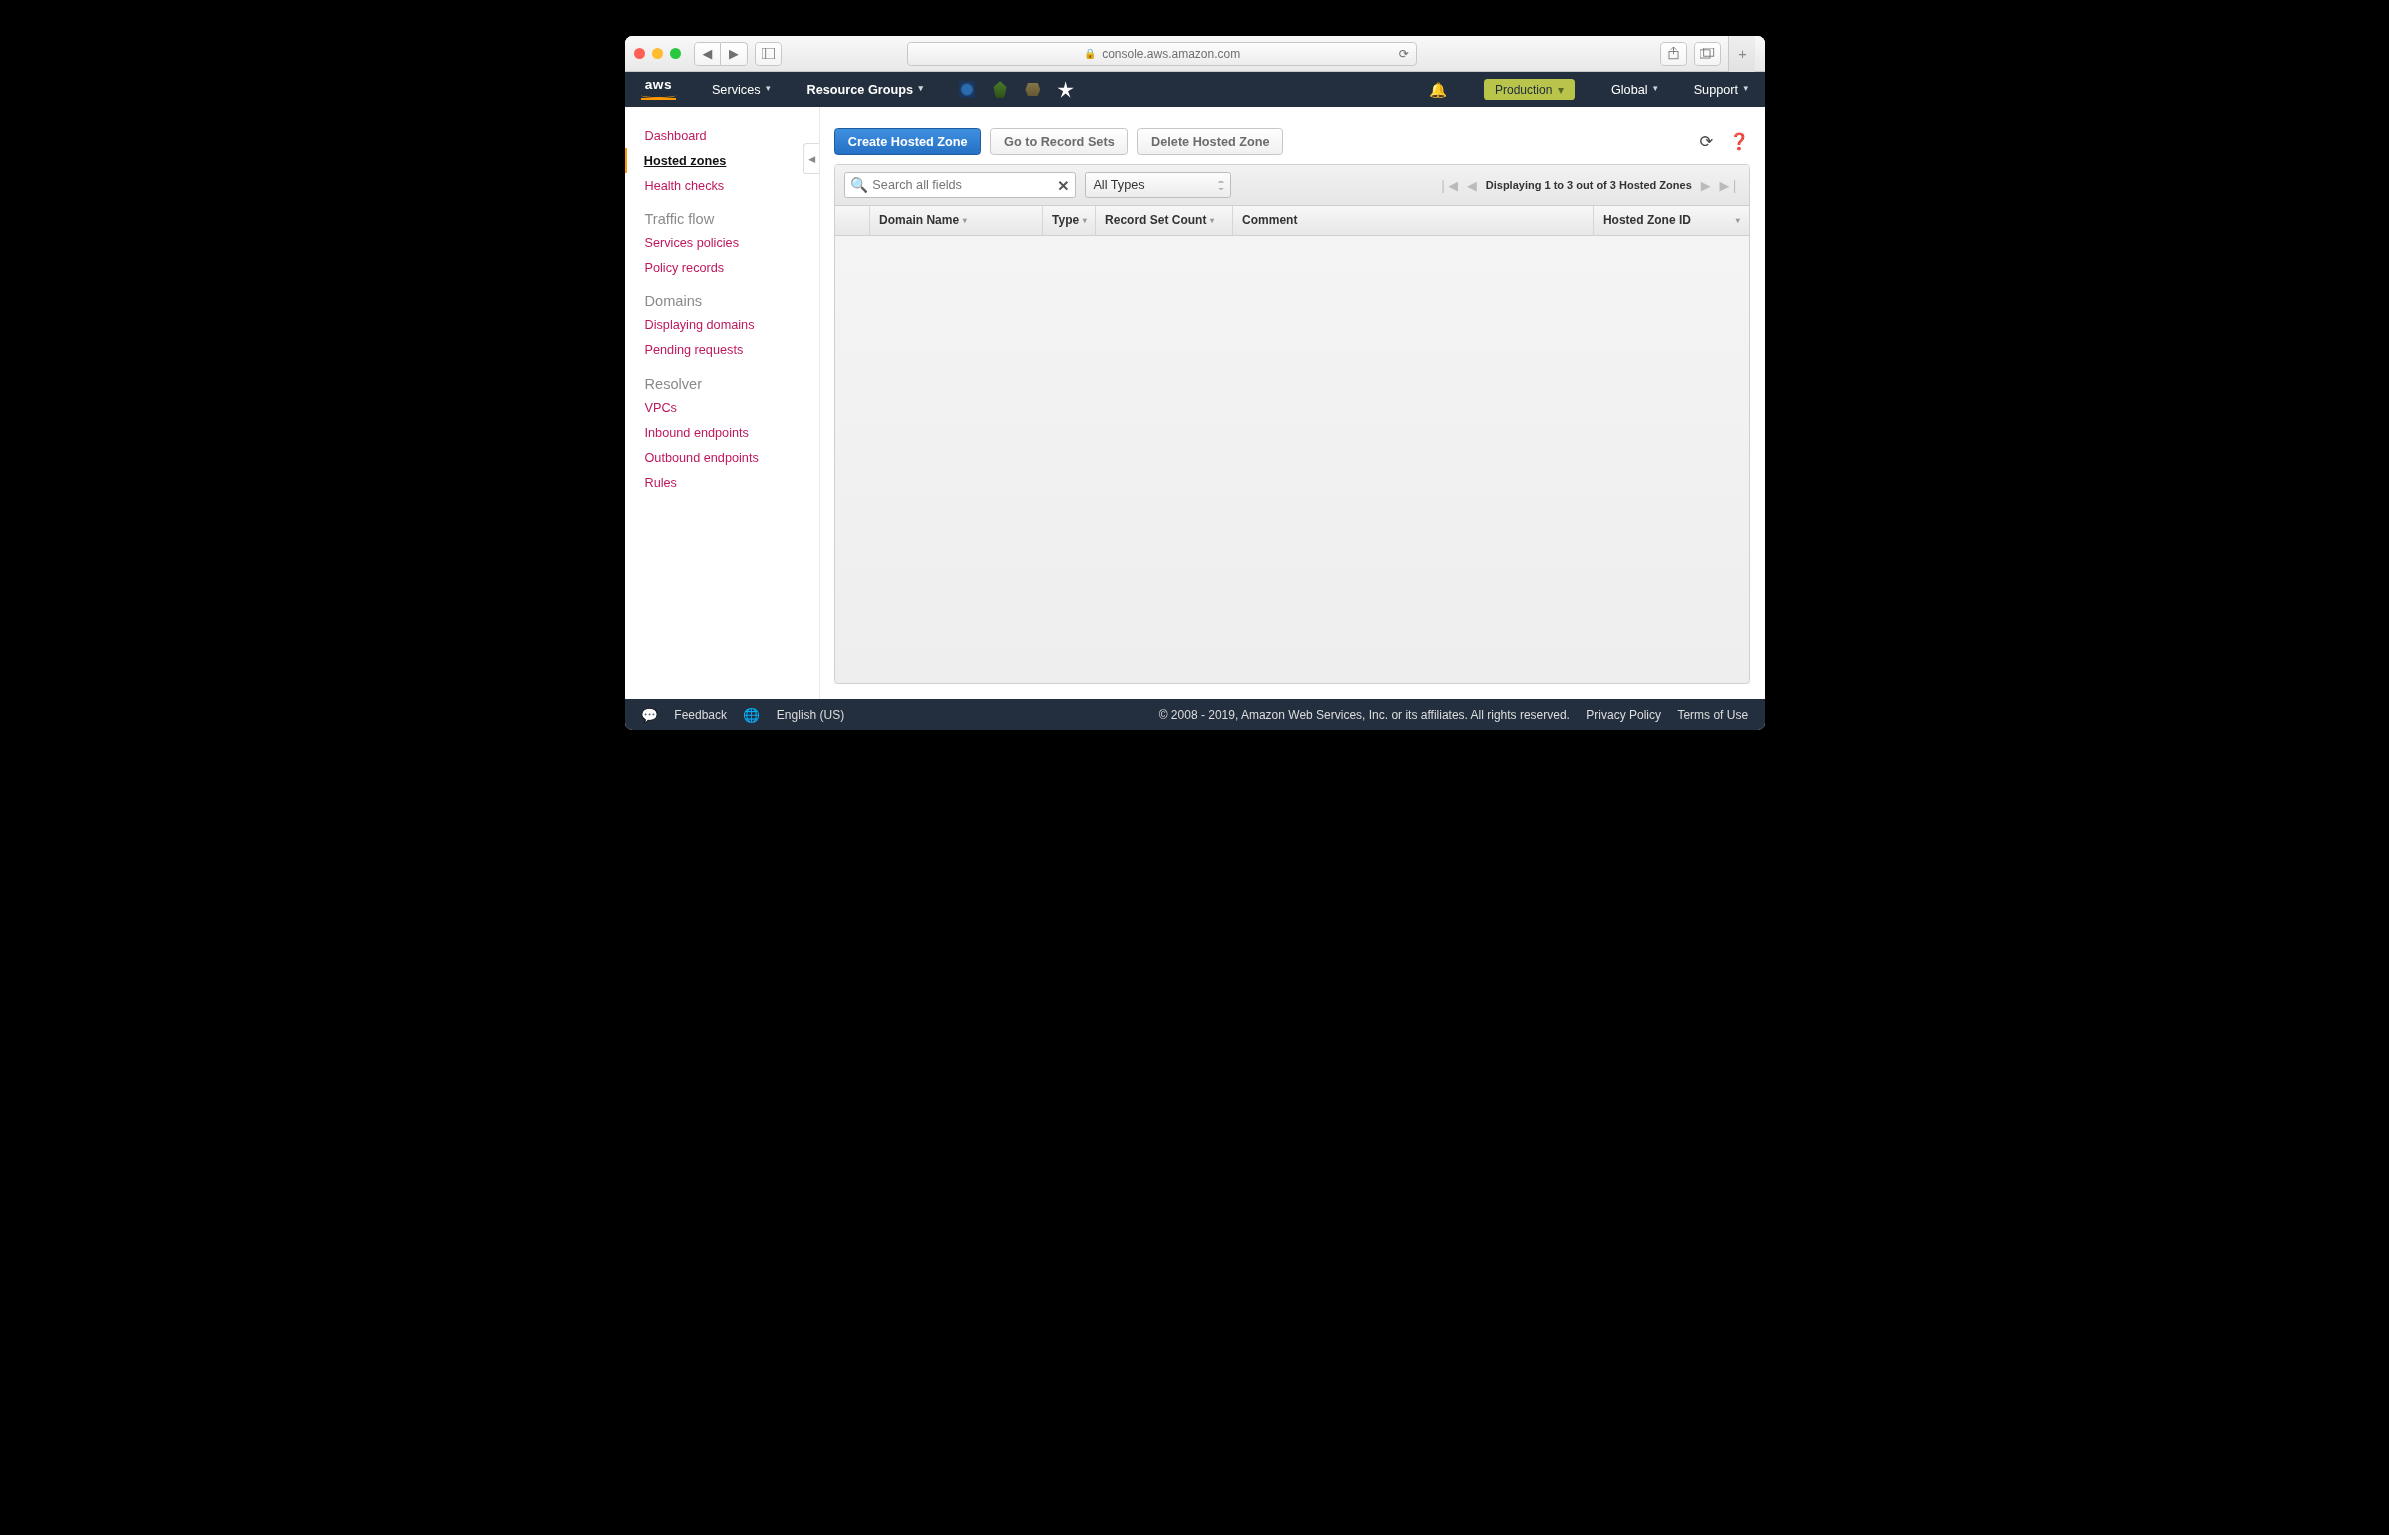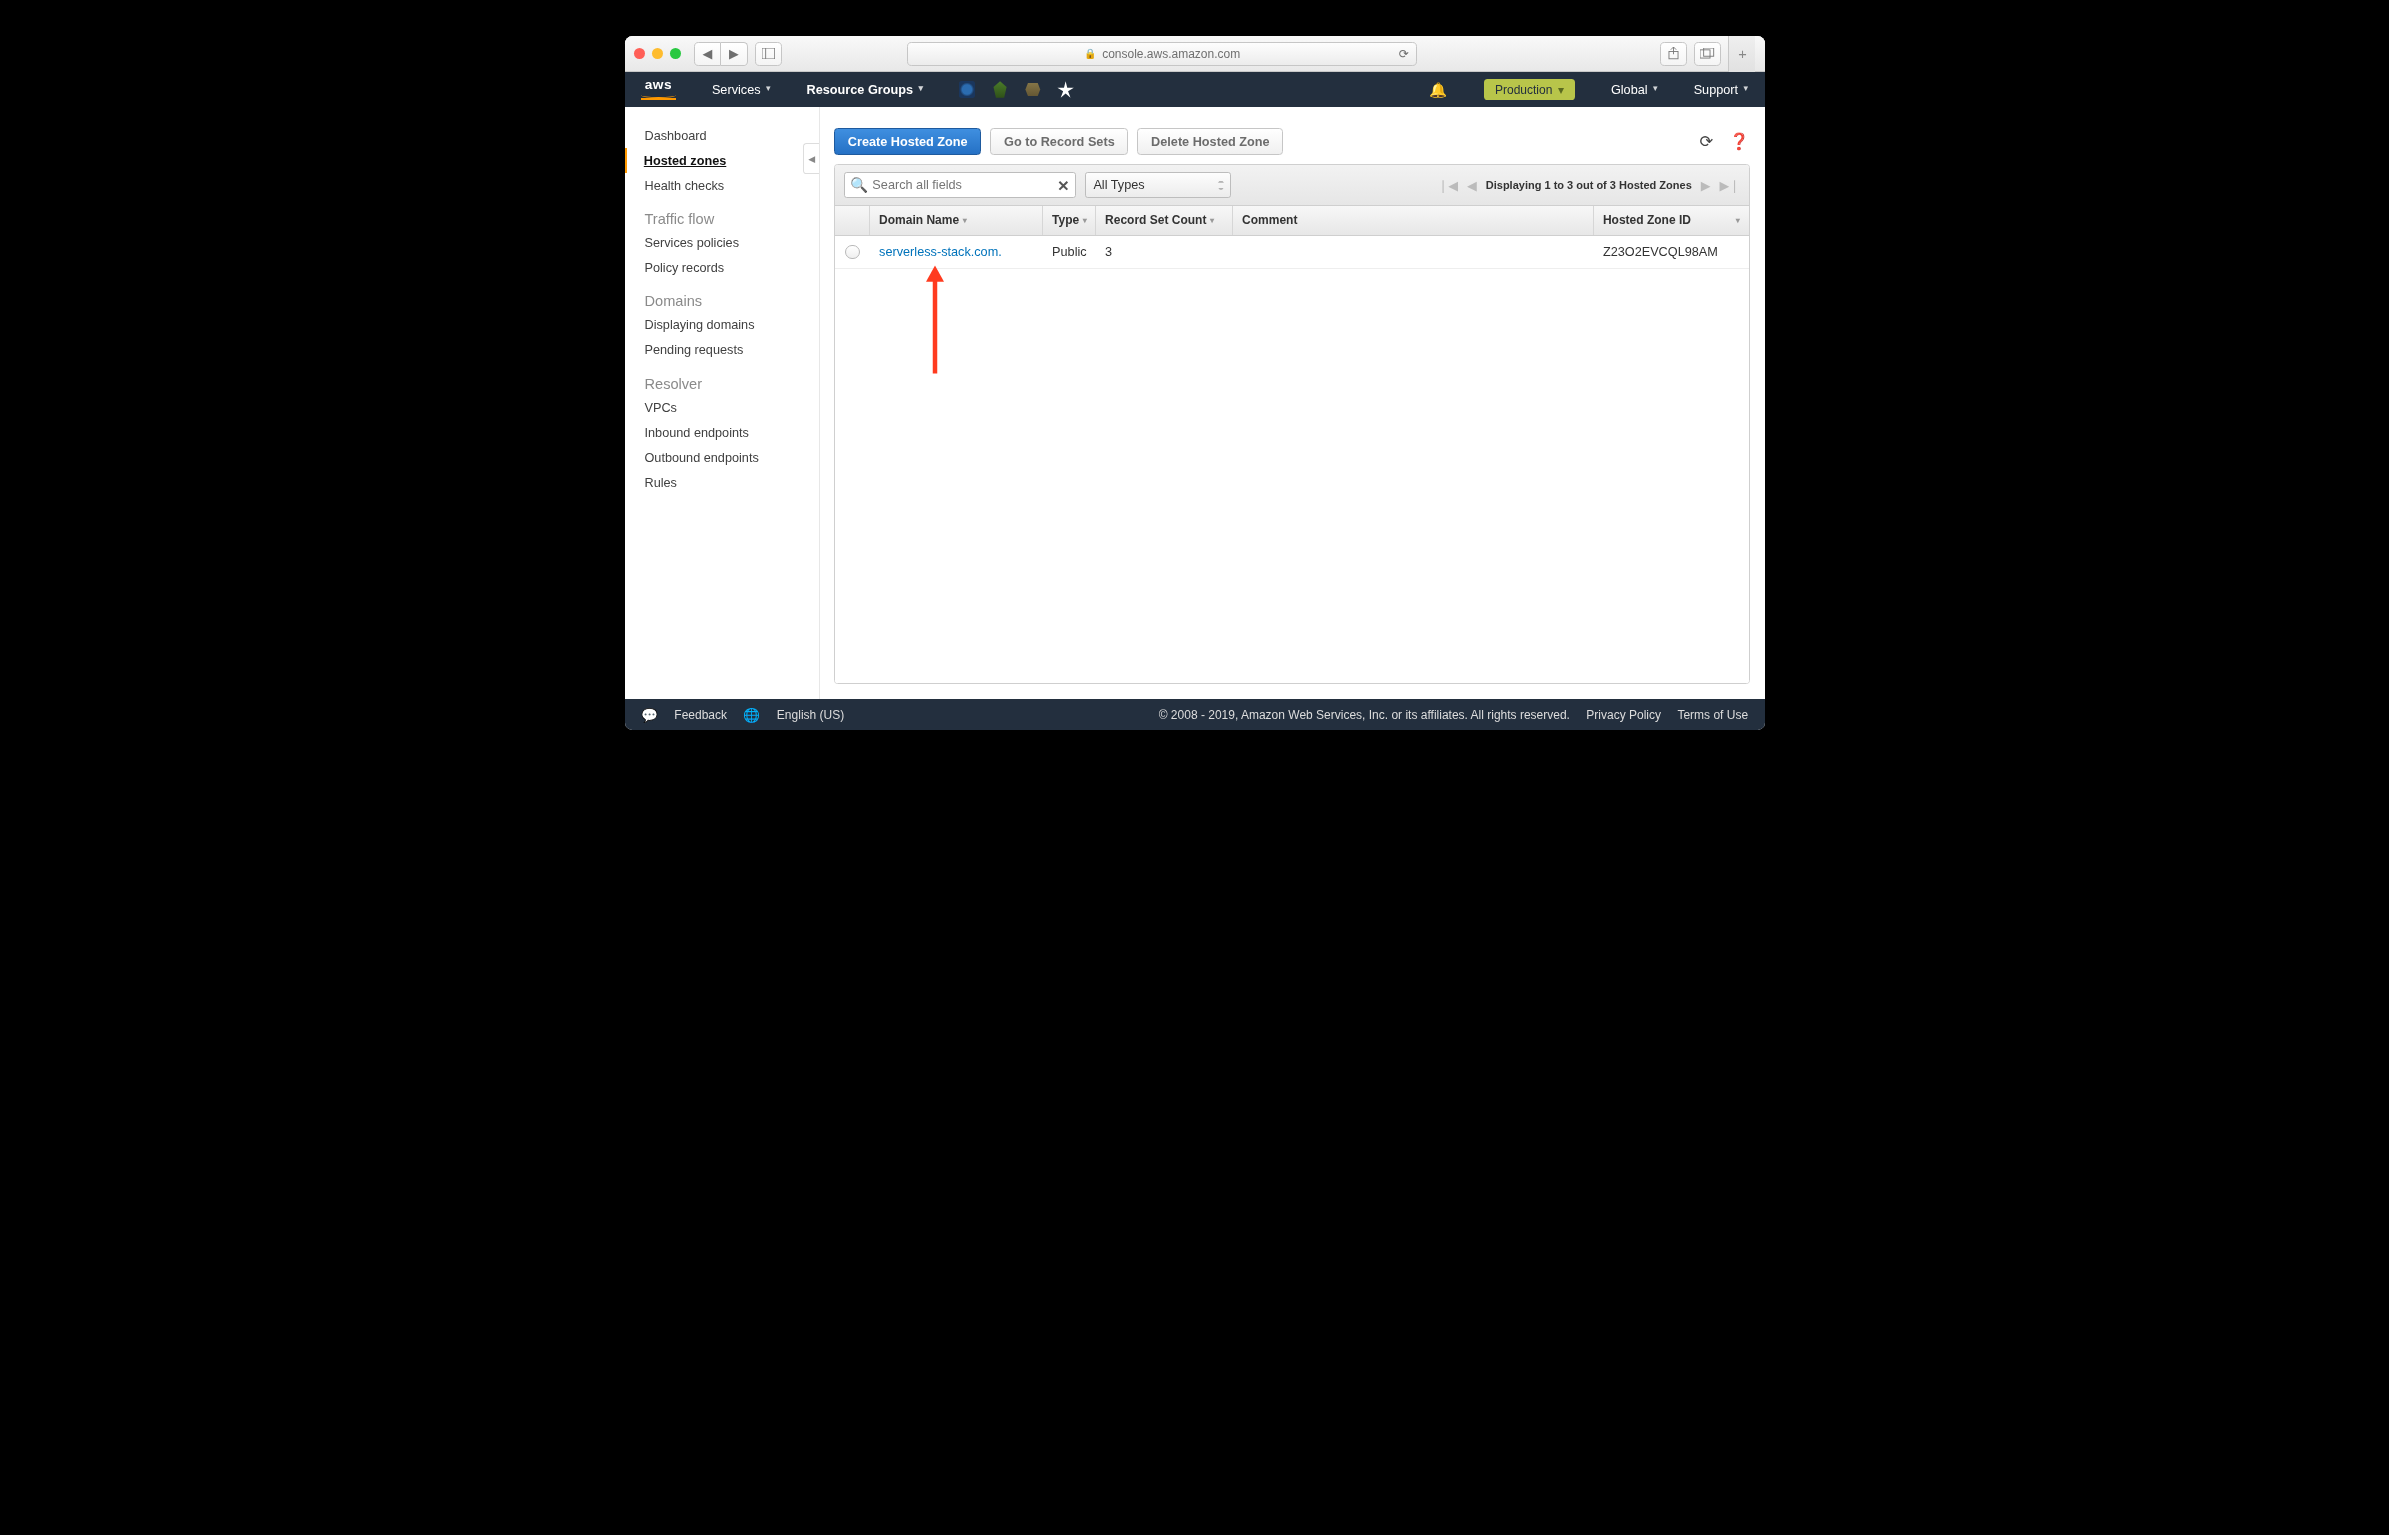--- a/index.html
+++ b/index.html
@@ -78,21 +78,21 @@
     display:flex;align-items:center;gap:5.5px;font-size:12px;
   }
   .env-pill .caret{color:#5a6a1f;}
 
   
   .aws-body{display:flex; background:#fff; min-height:592px; position:relative;}
   .sidebar{
     width:195px; padding:16.4px 0 16.4px 0; font-size:12.7px; color:#555;
     border-right:0.9px solid #e7e7e7; position:relative;
   }
-  .sb-item{padding:5.5px 20px; cursor:pointer; color:#404040;}
+  .sb-item{padding:5.5px 20px; cursor:pointer; color:#be185d;}
   .sb-item.active{font-weight:bold; color:#111; border-left:2.7px solid #ff9900; padding-left:17.3px;text-decoration:underline;}
   .sb-heading{padding:12.7px 20px 3.6px; color:#8a8a8a; font-size:14.6px;}
   .sb-collapse{
     position:absolute; right:-0.9px; top:36px; width:16.4px;height:31px;
     background:#fff;border:0.9px solid #ddd;border-right:0;border-radius:3.6px 0 0 3.6px;
     display:flex;align-items:center;justify-content:center;color:#888;font-size:9px;
   }
 
   .main{flex:1; padding:11px 14.6px 14.6px; background:#fff; display:flex; flex-direction:column;margin-top:10px;}
   .toolbar{display:flex; gap:9px; align-items:center;}
@@ -324,39 +324,20 @@
           </div>
           <div class="th col-comment">
             <span>Comment</span>
           </div>
           <div class="th col-hzid">
             <span>Hosted Zone ID</span>
             <span class="sort">▾</span>
           </div>
         </div>
 
-        <div class="table-body">
-          <div class="trow">
-            <div class="td col-chk">
-                <span class="radio"></span>
-              </div>
-            <div class="td col-domain"><span class="link">serverless-stack.com.</span></div>
-            <div class="td col-type">Public</div>
-            <div class="td col-rsc">3</div>
-            <div class="td col-comment"></div>
-            <div class="td col-hzid">Z23O2EVCQL98AM</div>
-          </div>
-
-          <div class="arrow">
-            <svg width="18" height="109" viewBox="0 0 20 120">
-              <line x1="10" y1="10" x2="10" y2="120" stroke="#ff3b1f" stroke-width="5"></line>
-              <polygon points="10,0 0,18 20,18" fill="#ff3b1f"></polygon>
-            </svg>
-          </div>
-        </div>
       </div>
     </div>
   </div>
 
   <div class="aws-footer">
     <span class="footer-icon">💬</span>
     <a>Feedback</a>
     <span class="footer-icon">🌐</span>
     <a>English (US)</a>
     <div class="spacer"></div>

